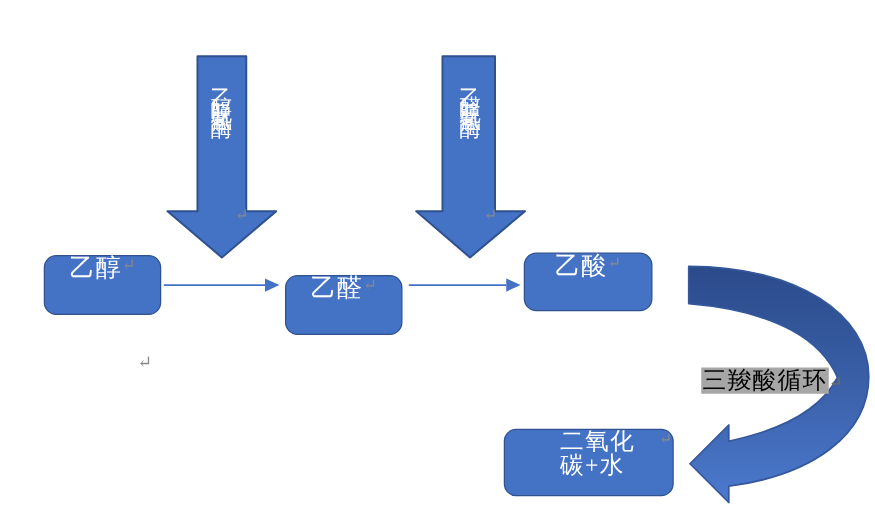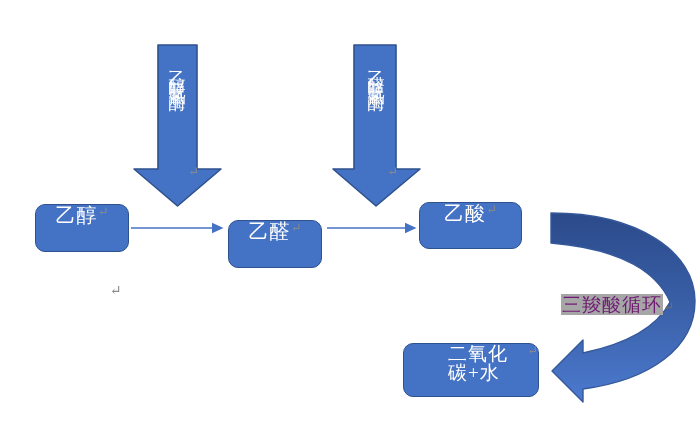--- a/index.html
+++ b/index.html
@@ -16,21 +16,21 @@
     border-radius:10px;display:flex;align-items:flex-start;justify-content:center;
     color:#FFFFFF;font-size:20px;line-height:1;
   }
   .box.wide{font-size:19px;padding-left:44px;}
   .boxlabel{letter-spacing:1px;}
   .vlabel{
     position:absolute;writing-mode:vertical-rl;text-orientation:upright;
     color:#FFFFFF;font-size:17px;line-height:1.15;letter-spacing:6px;white-space:nowrap;
   }
   .cycle{position:absolute;font-size:19px;line-height:22px;white-space:nowrap;}
-  .cycbg{background:#A6A6A6;color:#701a75;padding:0 1px;letter-spacing:1px;}
+  .cycbg{background:#A6A6A6;color:#000000;padding:0 1px;letter-spacing:1px;}
   .fmark{color:#938E85;font-size:13px;line-height:1;}
   .fmark.onblue{opacity:.85;}
   .fmark.abs{position:absolute;}
   .fmark.big{font-size:14px;color:#8C8C8C;}
 </style>
 </head>
 <body>
 
 <div class="canvas">
 

